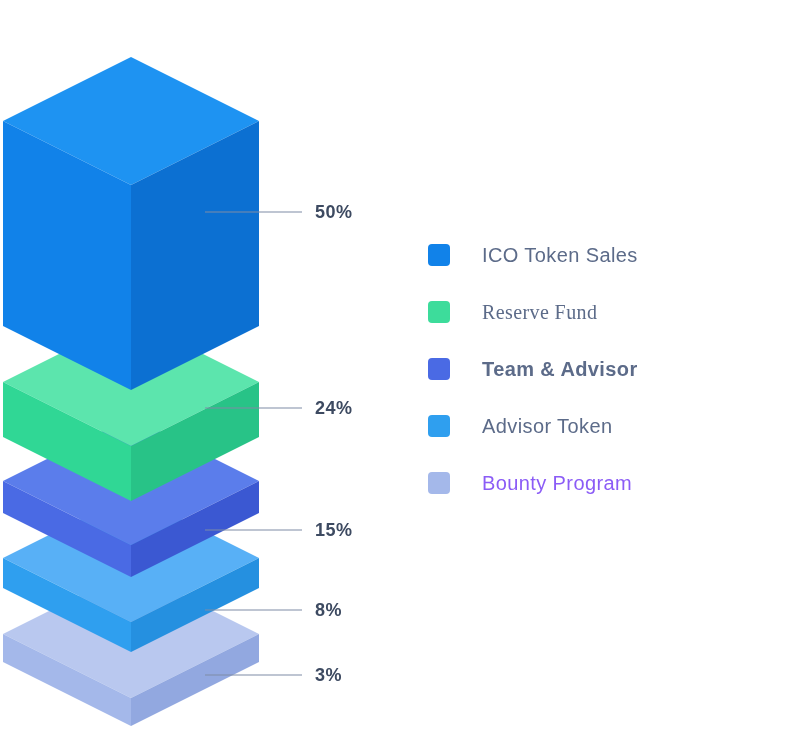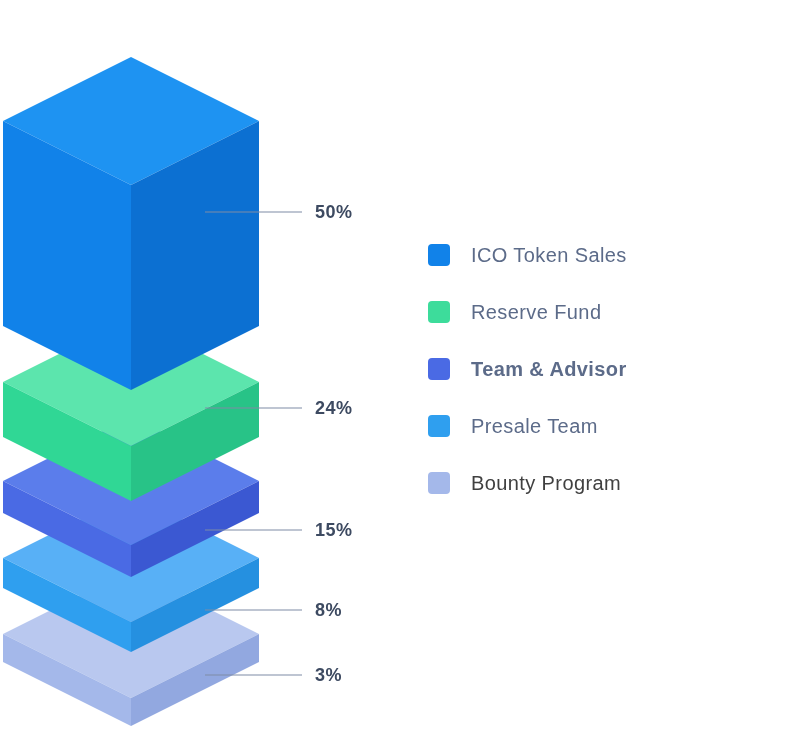--- a/index.html
+++ b/index.html
@@ -31,21 +31,21 @@
     margin-bottom: 35px;
   }
   .swatch {
     display: inline-block;
     width: 22px;
     height: 22px;
     border-radius: 4px;
     flex: 0 0 22px;
   }
   .legend-label {
-    margin-left: 21px;
+    margin-left: 32px;
     font-size: 20px;
     letter-spacing: 0.4px;
     color: #5C6B89;
     white-space: nowrap;
   }
 </style>
 </head>
 <body>
 
 <div class="stage">
@@ -78,29 +78,29 @@
       <text x="315" y="681" fill="#3D4A61" font-size="18" font-weight="700" letter-spacing="0.5">3%</text>
     </svg>
 
   <div class="legend">
     <div class="legend-item">
       <span class="swatch" style="background: rgb(17, 130, 233);"></span>
       <span class="legend-label" style="color: rgb(92, 107, 137);">ICO Token Sales</span>
     </div>
     <div class="legend-item">
       <span class="swatch" style="background: rgb(61, 220, 155);"></span>
-      <span class="legend-label" style="color: rgb(92, 107, 137);">Reserve Fund</span>
+      <span class="legend-label" style="color: rgb(92, 107, 137); font-family: Liberation Serif, serif;">Reserve Fund</span>
     </div>
     <div class="legend-item">
       <span class="swatch" style="background: rgb(74, 106, 228);"></span>
       <span class="legend-label" style="color: rgb(92, 107, 137); font-weight: bold;">Team &amp; Advisor</span>
     </div>
     <div class="legend-item">
       <span class="swatch" style="background: rgb(47, 159, 239);"></span>
-      <span class="legend-label" style="color: rgb(92, 107, 137);">Presale Team</span>
+      <span class="legend-label" style="color: rgb(92, 107, 137);">Advisor Token</span>
     </div>
     <div class="legend-item">
       <span class="swatch" style="background: rgb(164, 184, 234);"></span>
-      <span class="legend-label" style="color: #404040;">Bounty Program</span>
+      <span class="legend-label" style="color: #8b5cf6;">Bounty Program</span>
     </div>
   </div>
 
 </div>
 
 </body></html>

